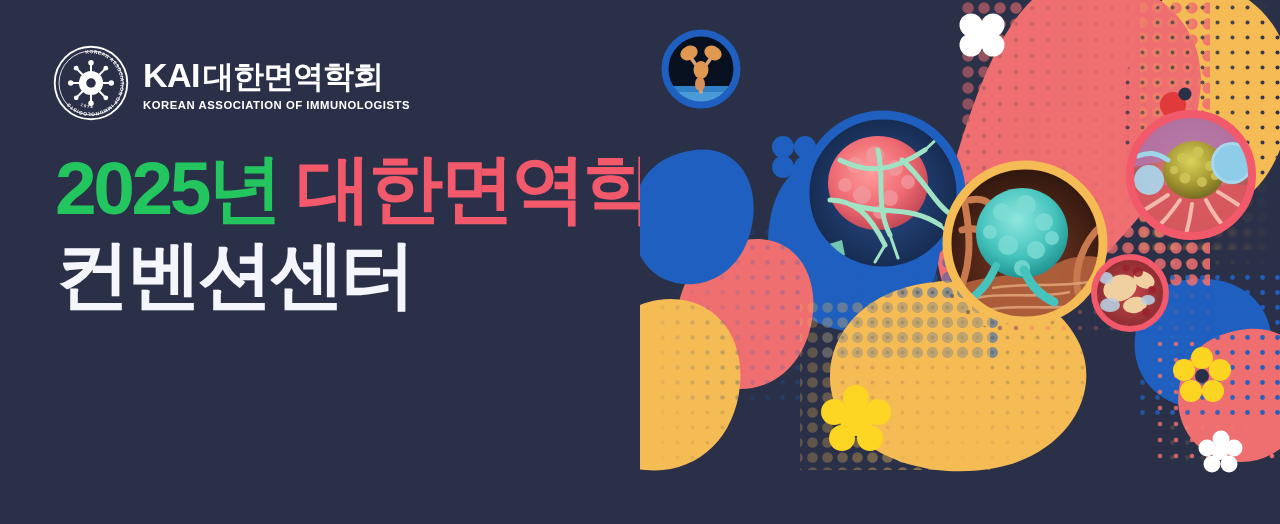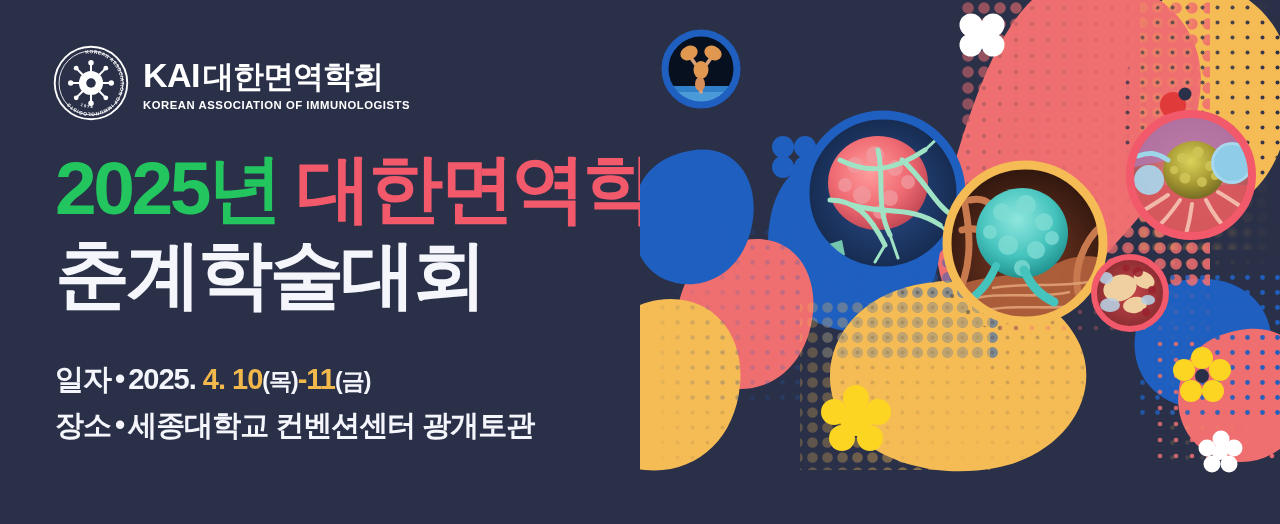--- a/index.html
+++ b/index.html
@@ -167,33 +167,23 @@
       </span>
       <span id="logo-subtitle">KOREAN ASSOCIATION OF IMMUNOLOGISTS</span>
     </span>
   </div>
 
   <div id="headline">
     <span class="hl-line">
       <span class="hl-year">2025년</span>
       <span class="hl-org">대한면역학회</span>
     </span>
-    <span class="hl-line hl-line2">춘계학술대회</span>
+    <span class="hl-line hl-line2">컨벤션센터</span>
   </div>
 
-  <div id="meta">
-    <div class="meta-row">
-      <span>일자</span><span class="meta-bullet">•</span><span>2025.</span>
-      <span class="meta-accent">4.</span>
-      <span class="meta-accent">10</span><span class="meta-small">(목)</span><span class="meta-accent">-</span><span class="meta-accent">11</span><span class="meta-small">(금)</span>
-    </div>
-    <div class="meta-row">
-      <span>장소</span><span class="meta-bullet">•</span><span>세종대학교 컨벤션센터 광개토관</span>
-    </div>
-  </div>
 
   <div id="artwork">
     <svg width="640" height="524" viewBox="0 0 640 524" aria-hidden="true">
       <defs>
 
         <pattern id="dotsBlue" width="15" height="15" patternUnits="userSpaceOnUse">
           <circle cx="7.5" cy="7.5" r="5.4" fill="#1f5fbf"></circle>
         </pattern>
         <pattern id="dotsBlueSm" width="15" height="15" patternUnits="userSpaceOnUse">
           <circle cx="7.5" cy="7.5" r="2.4" fill="#1f5fbf"></circle>

